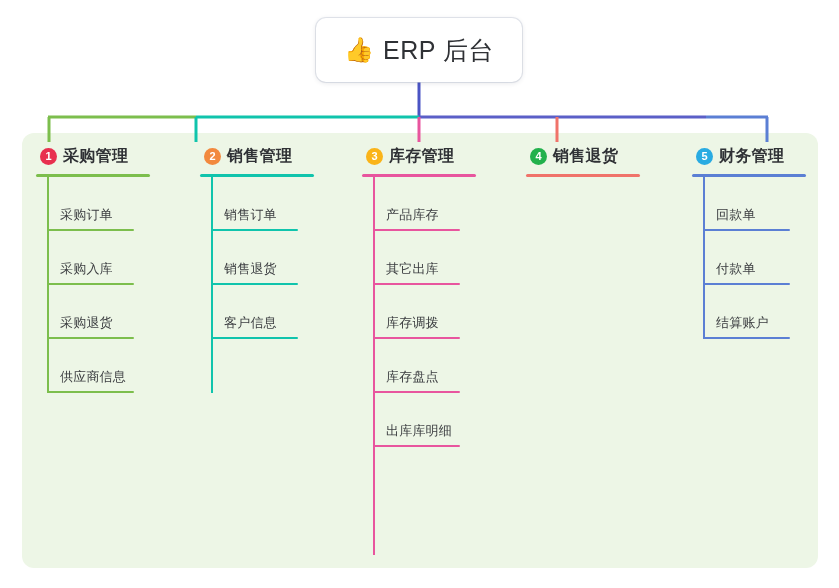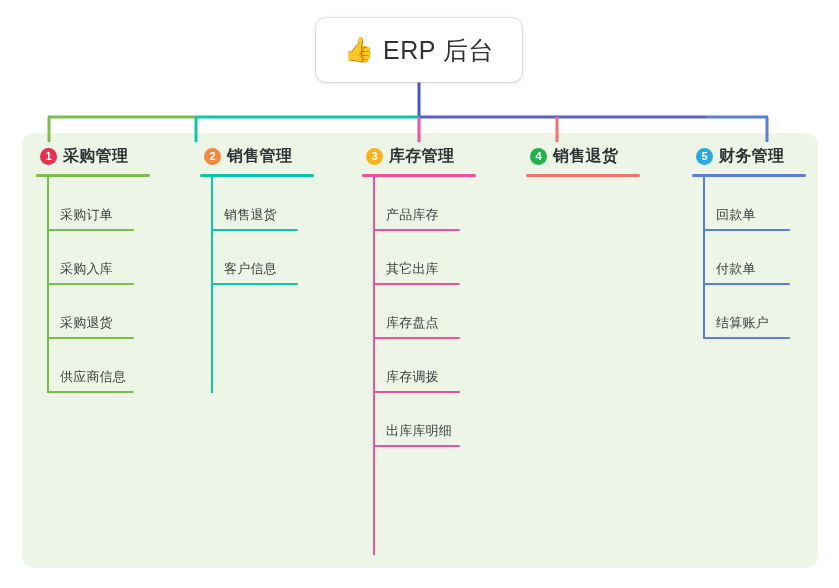--- a/index.html
+++ b/index.html
@@ -214,20 +214,24 @@
 
   <div class="column col-1">
     <div class="col-head">
       <span class="badge" style="background: rgb(242, 137, 62);">2</span>
       <span class="col-title">销售管理</span>
     </div>
     <div class="col-rule" style="background: rgb(16, 196, 172);"></div>
     <div class="leaves">
       <div class="spine" style="background: rgb(16, 196, 172); height: 216px;"></div>
       <div class="leaf">
+        <span class="leaf-label">销售订单</span>
+        <div class="leaf-rule" style="background: rgb(16, 196, 172);"></div>
+      </div>
+      <div class="leaf">
         <span class="leaf-label">销售退货</span>
         <div class="leaf-rule" style="background: rgb(16, 196, 172);"></div>
       </div>
       <div class="leaf">
         <span class="leaf-label">客户信息</span>
         <div class="leaf-rule" style="background: rgb(16, 196, 172);"></div>
       </div>
     </div>
   </div>
 
@@ -241,25 +245,25 @@
       <div class="spine" style="background: rgb(232, 85, 158); height: 378px;"></div>
       <div class="leaf">
         <span class="leaf-label">产品库存</span>
         <div class="leaf-rule" style="background: rgb(232, 85, 158);"></div>
       </div>
       <div class="leaf">
         <span class="leaf-label">其它出库</span>
         <div class="leaf-rule" style="background: rgb(232, 85, 158);"></div>
       </div>
       <div class="leaf">
+        <span class="leaf-label">库存调拨</span>
+        <div class="leaf-rule" style="background: rgb(232, 85, 158);"></div>
+      </div>
+      <div class="leaf">
         <span class="leaf-label">库存盘点</span>
-        <div class="leaf-rule" style="background: rgb(232, 85, 158);"></div>
-      </div>
-      <div class="leaf">
-        <span class="leaf-label">库存调拨</span>
         <div class="leaf-rule" style="background: rgb(232, 85, 158);"></div>
       </div>
       <div class="leaf">
         <span class="leaf-label">出库库明细</span>
         <div class="leaf-rule" style="background: rgb(232, 85, 158);"></div>
       </div>
     </div>
   </div>
 
   <div class="column col-3">

